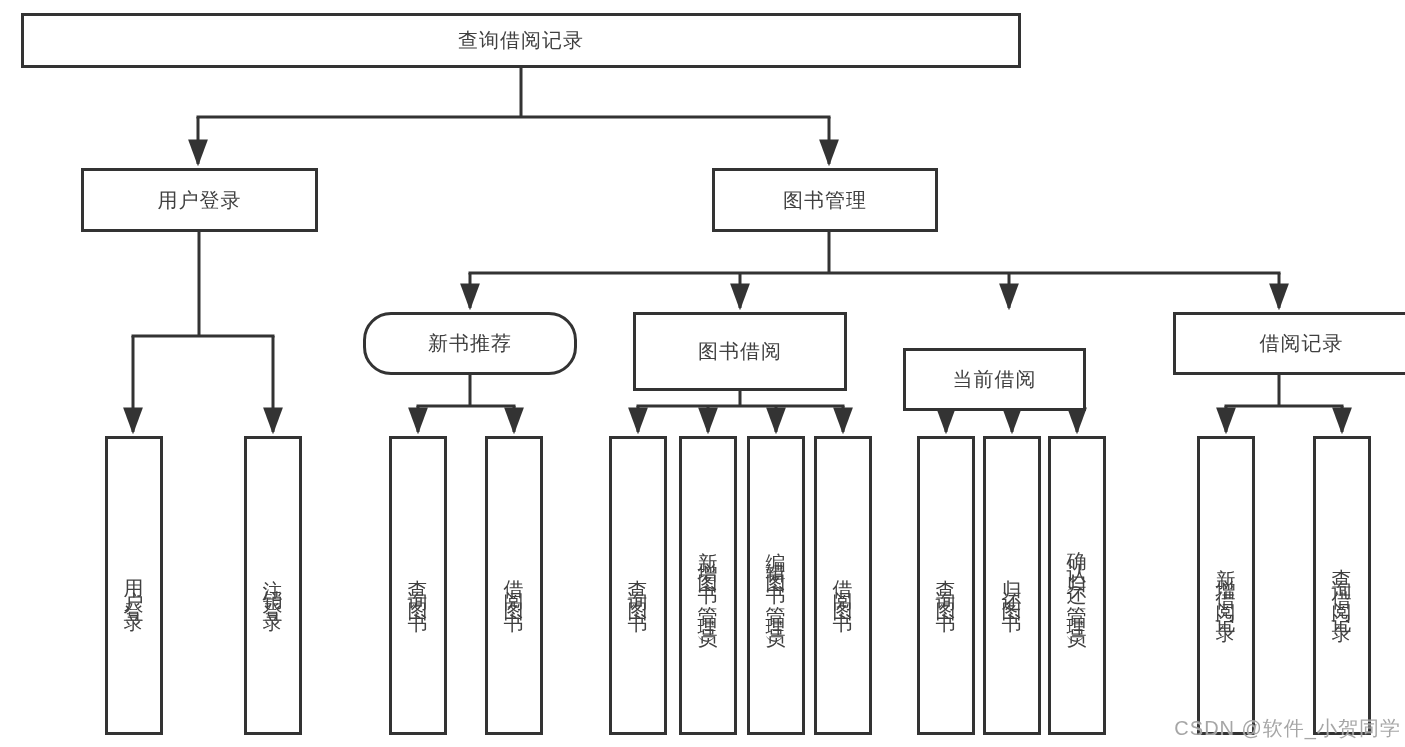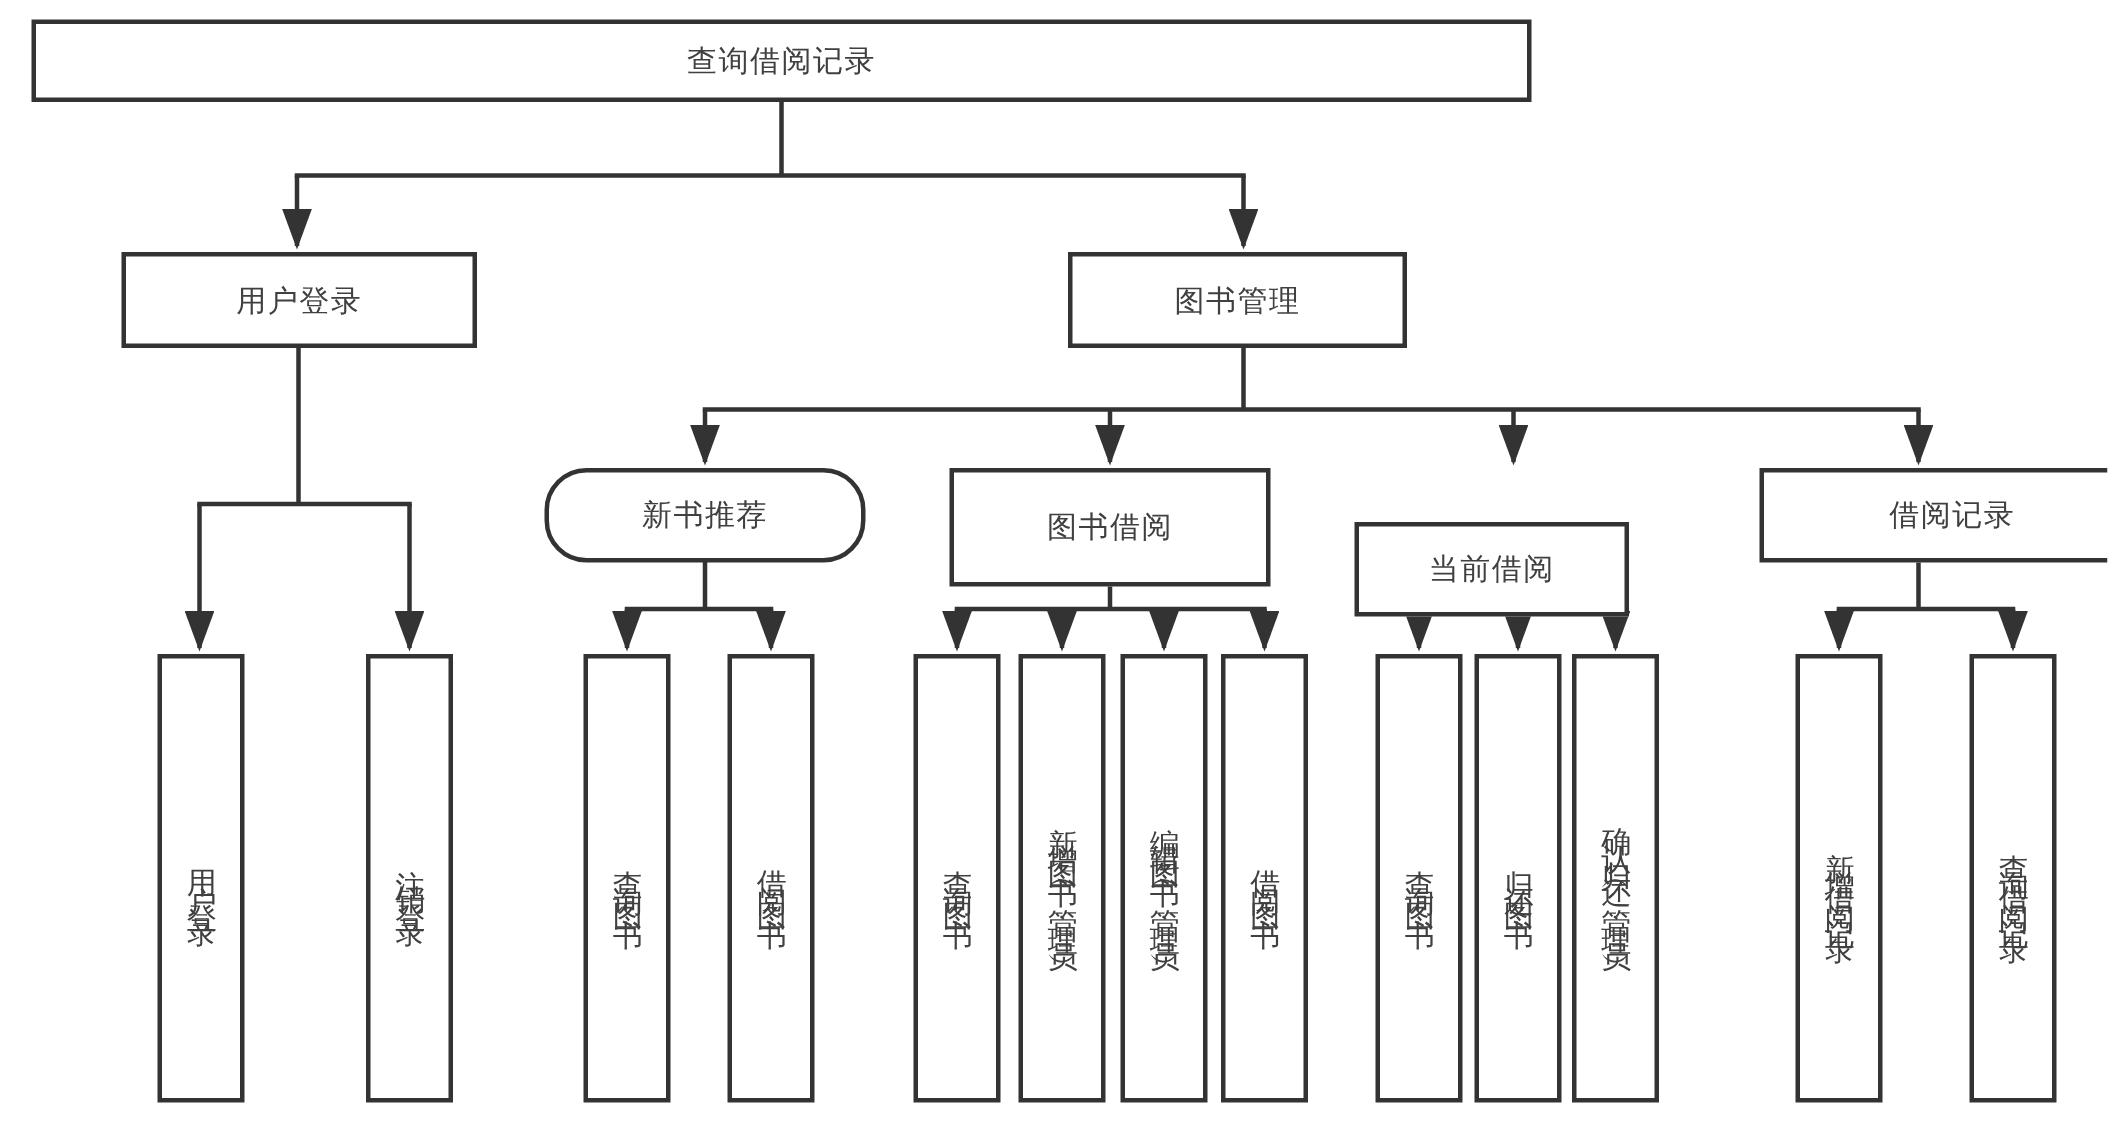--- a/index.html
+++ b/index.html
@@ -164,13 +164,14 @@
     <span class="vtext">确认归还（管理员）</span>
   </div>
 
   <div class="box" style="left:1197px; top:436px; width:58px; height:299px;">
     <span class="vtext">新增借阅记录</span>
   </div>
   <div class="box" style="left:1313px; top:436px; width:58px; height:299px;">
     <span class="vtext">查询借阅记录</span>
   </div>
 
+  <div id="watermark">CSDN @软件_小贺同学</div>
 </div>
 
 </body></html>

